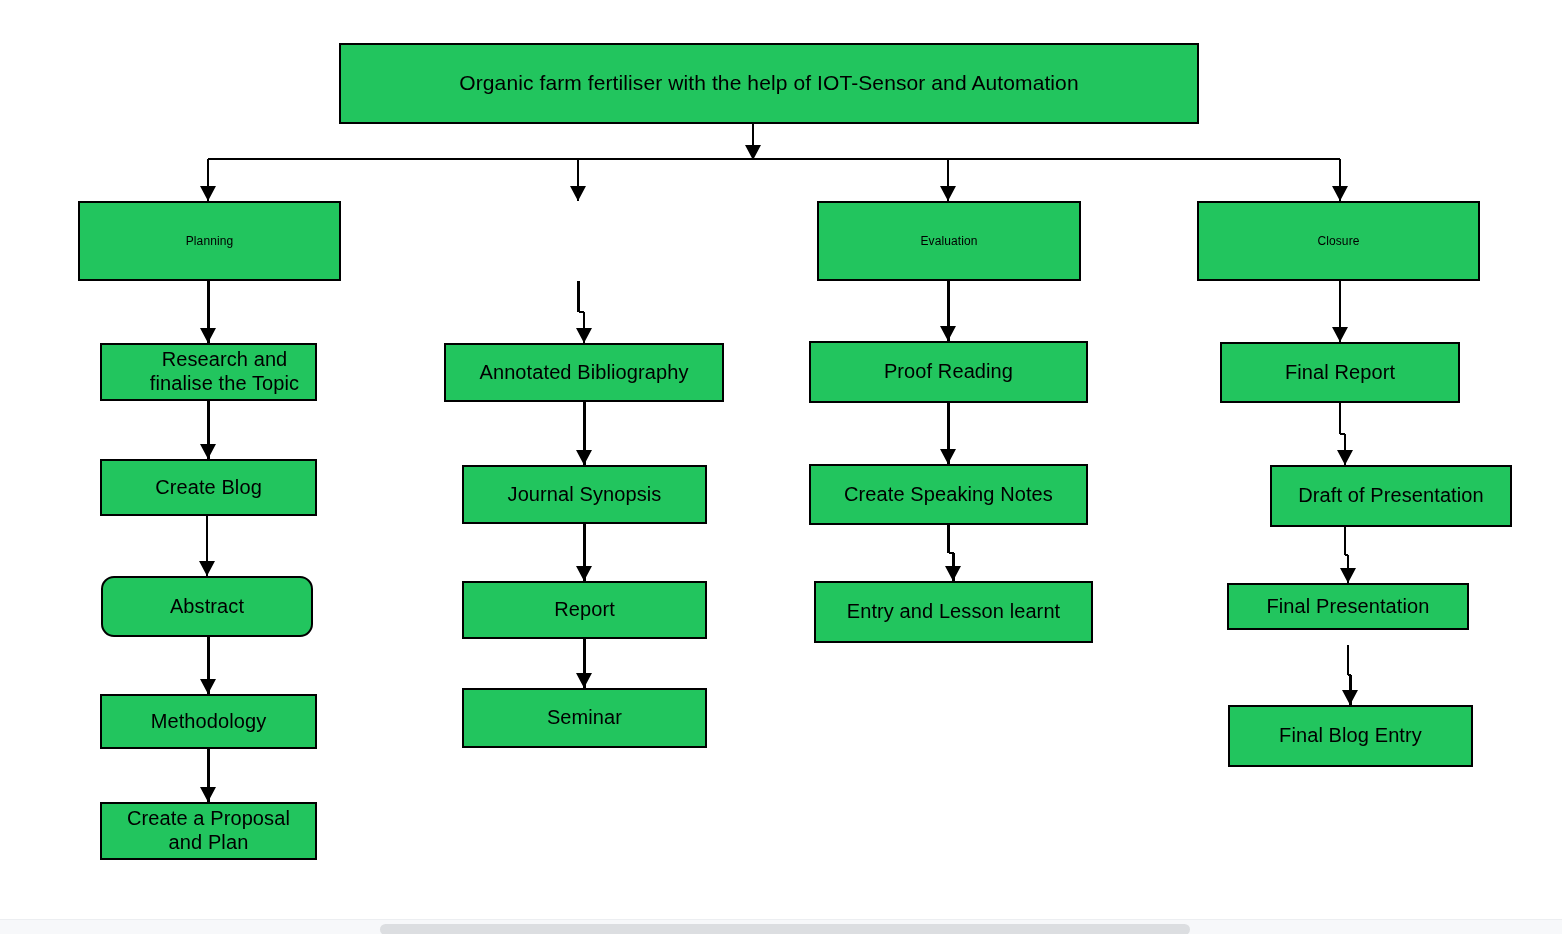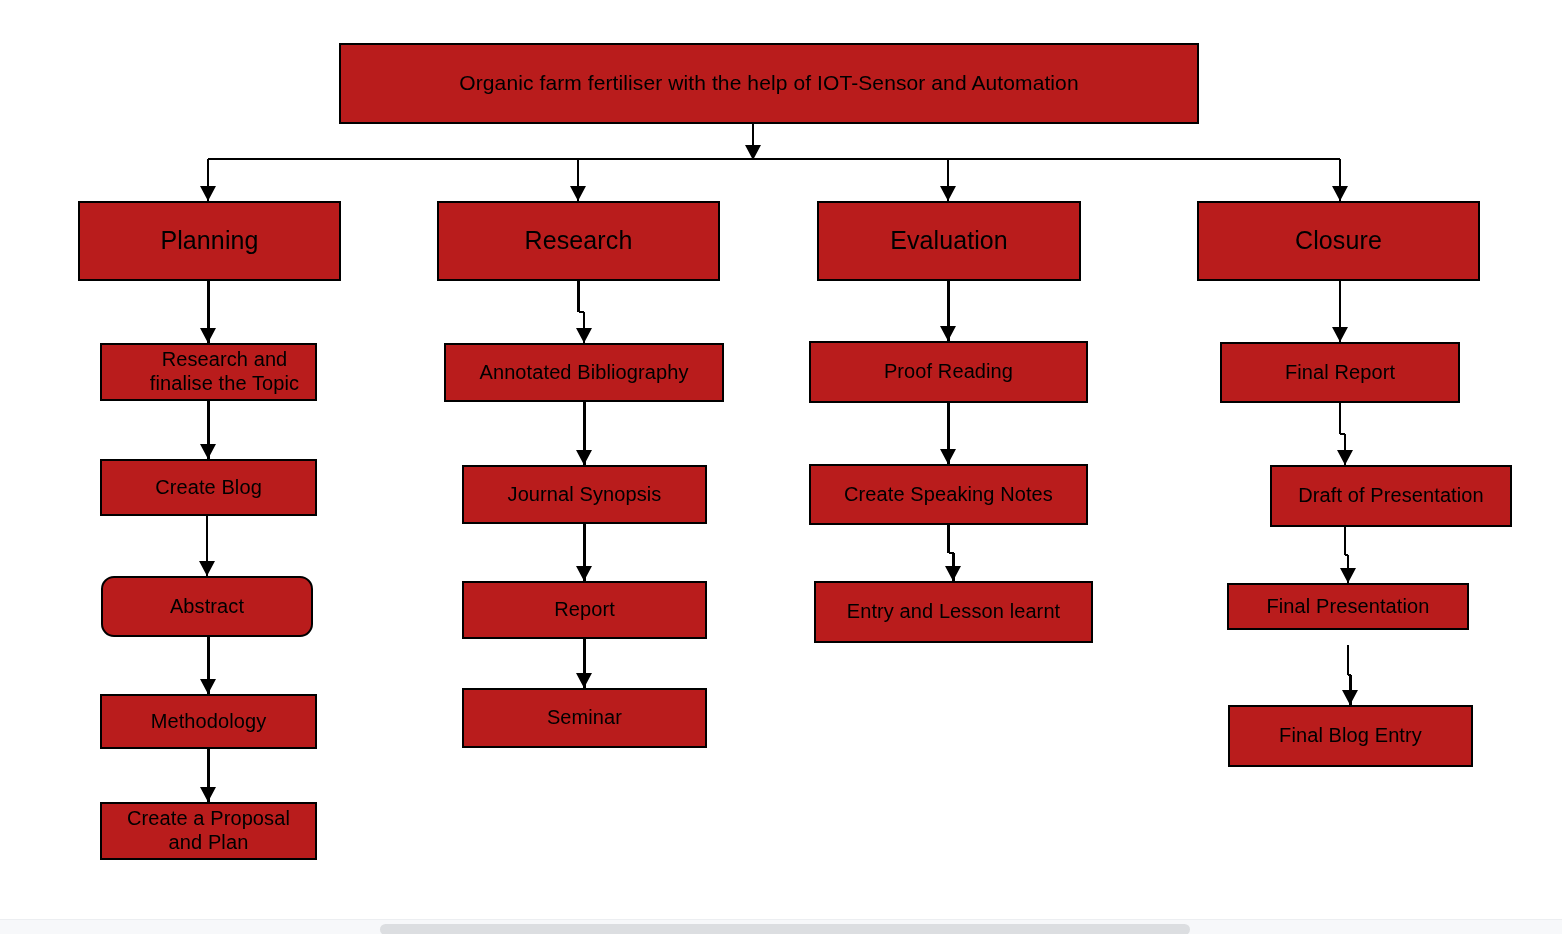--- a/index.html
+++ b/index.html
@@ -17,37 +17,37 @@
   #canvas {
     position: relative;
     width: 1562px;
     height: 934px;
     background: #ffffff;
   }
   
   .node {
     position: absolute;
     box-sizing: border-box;
-    background: #b91c1c;
+    background: #22c55e;
     border: 2.4px solid #000000;
     display: flex;
     align-items: center;
     justify-content: center;
     text-align: center;
     color: #000000;
     line-height: 1.18;
     letter-spacing: 0.1px;
     white-space: pre-line;
   }
   .node.root {
     border-width: 2.6px;
     font-size: 21px;
   }
   .node.level2 {
-    font-size: 25px;
+    font-size: 12px;
   }
   .node.level3 {
     font-size: 20px;
     border-width: 2.6px;
   }
   
   .vline {
     position: absolute;
     width: 2.4px;
     background: #000000;
@@ -102,21 +102,20 @@
     <div class="node level3" style="left: 101px; top: 576px; width: 212px; height: 61px; border-radius: 13px;"><span>Abstract</span></div>
     <div class="vline" style="left: 207.3px; top: 637px; height: 57px;"></div>
     <div class="arrowhead" style="left: 200px; top: 679px;"></div>
     <div class="node level3" style="left: 100px; top: 694px; width: 217px; height: 55px;"><span>Methodology</span></div>
     <div class="vline" style="left: 207.3px; top: 749px; height: 53px;"></div>
     <div class="arrowhead" style="left: 200px; top: 787px;"></div>
     <div class="node level3" style="left: 100px; top: 802px; width: 217px; height: 58px;"><span>Create a Proposal
 and Plan</span></div>
     <div class="vline" style="left: 576.8px; top: 159px; height: 42px;"></div>
     <div class="arrowhead" style="left: 569.5px; top: 186px;"></div>
-    <div class="node level2" style="left: 437px; top: 201px; width: 283px; height: 80px;"><span>Research</span></div>
     <div class="vline" style="left: 577.3px; top: 281px; height: 31px;"></div>
     <div class="hline" style="left: 578.5px; top: 310.8px; width: 5.5px;"></div>
     <div class="vline" style="left: 582.8px; top: 312px; height: 31px;"></div>
     <div class="arrowhead" style="left: 575.5px; top: 328px;"></div>
     <div class="node level3" style="left: 444px; top: 343px; width: 280px; height: 59px;"><span>Annotated Bibliography</span></div>
     <div class="vline" style="left: 583.3px; top: 402px; height: 63px;"></div>
     <div class="arrowhead" style="left: 576px; top: 450px;"></div>
     <div class="node level3" style="left: 462px; top: 465px; width: 245px; height: 59px;"><span>Journal Synopsis</span></div>
     <div class="vline" style="left: 583.3px; top: 524px; height: 57px;"></div>
     <div class="arrowhead" style="left: 576px; top: 566px;"></div>

